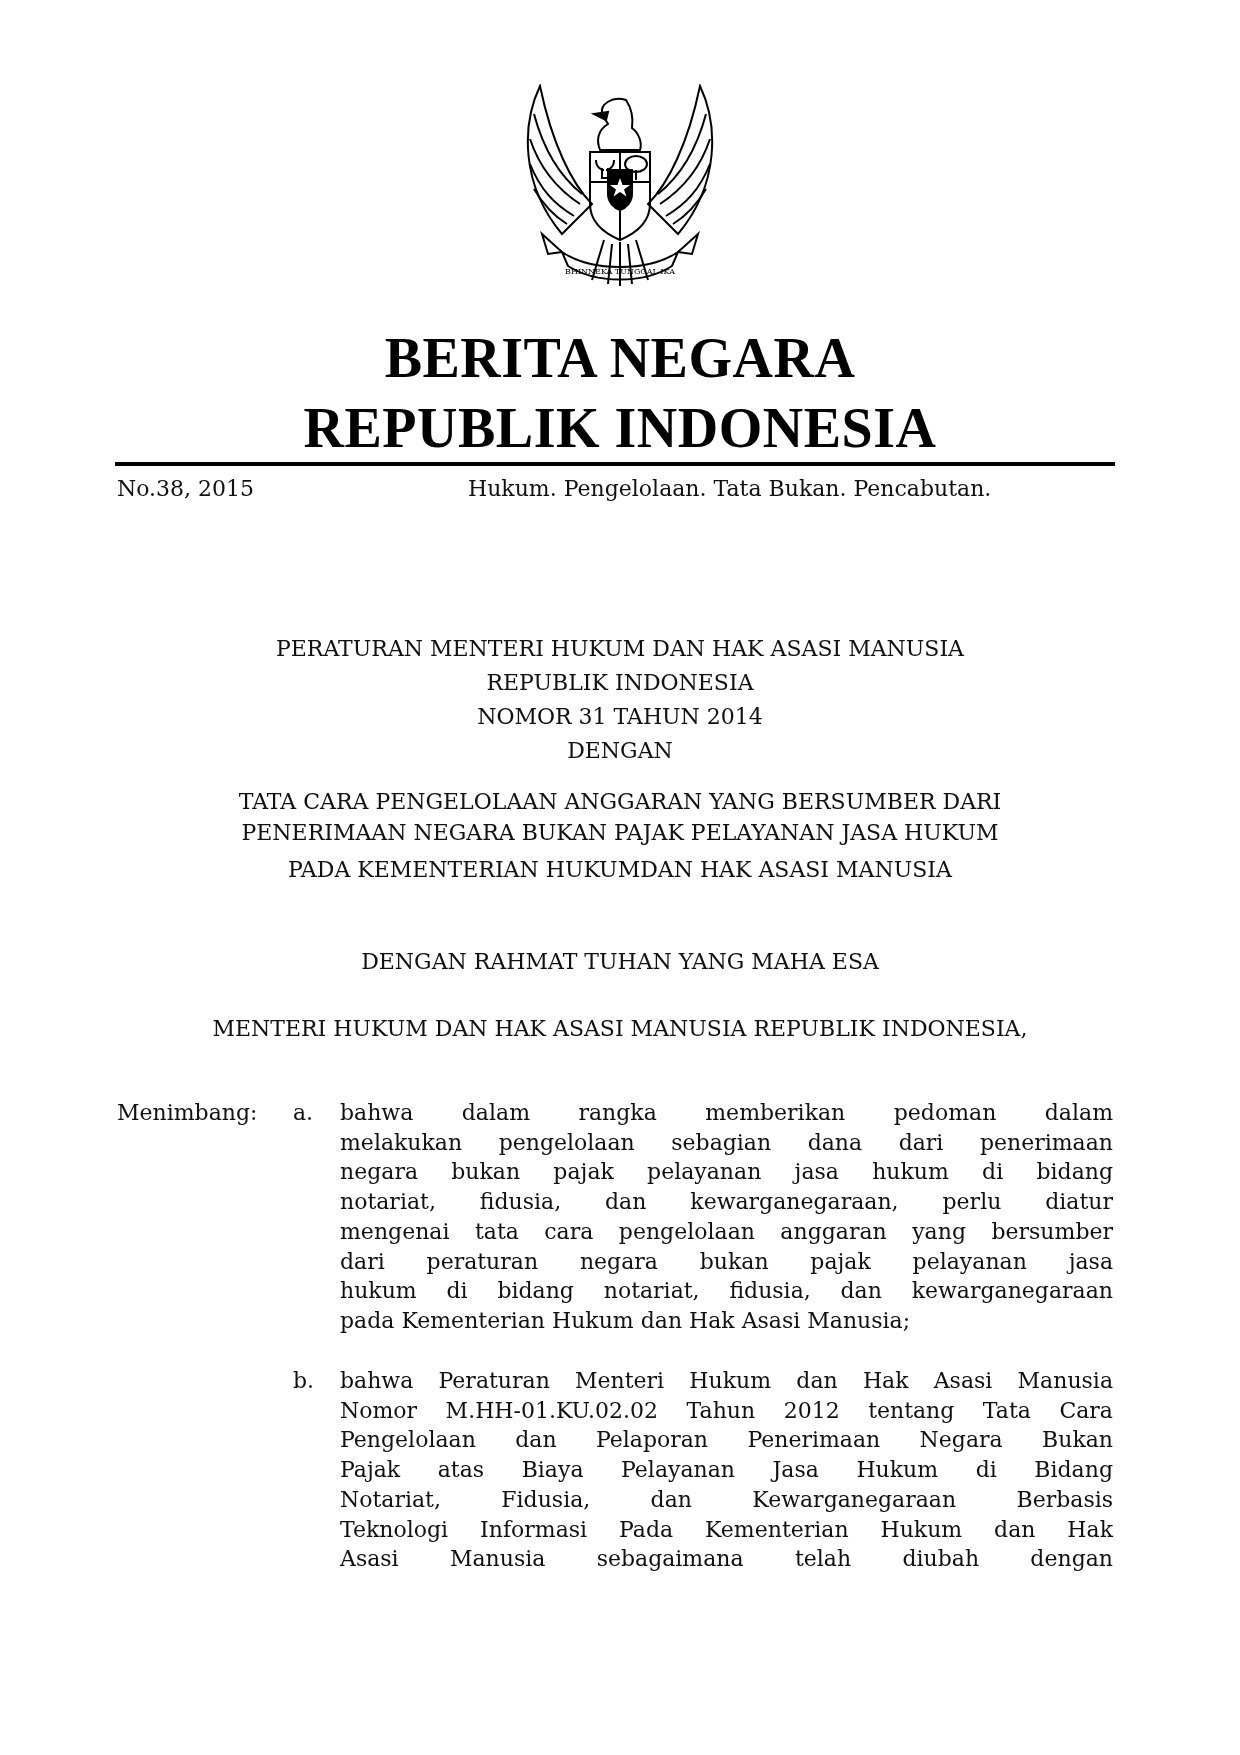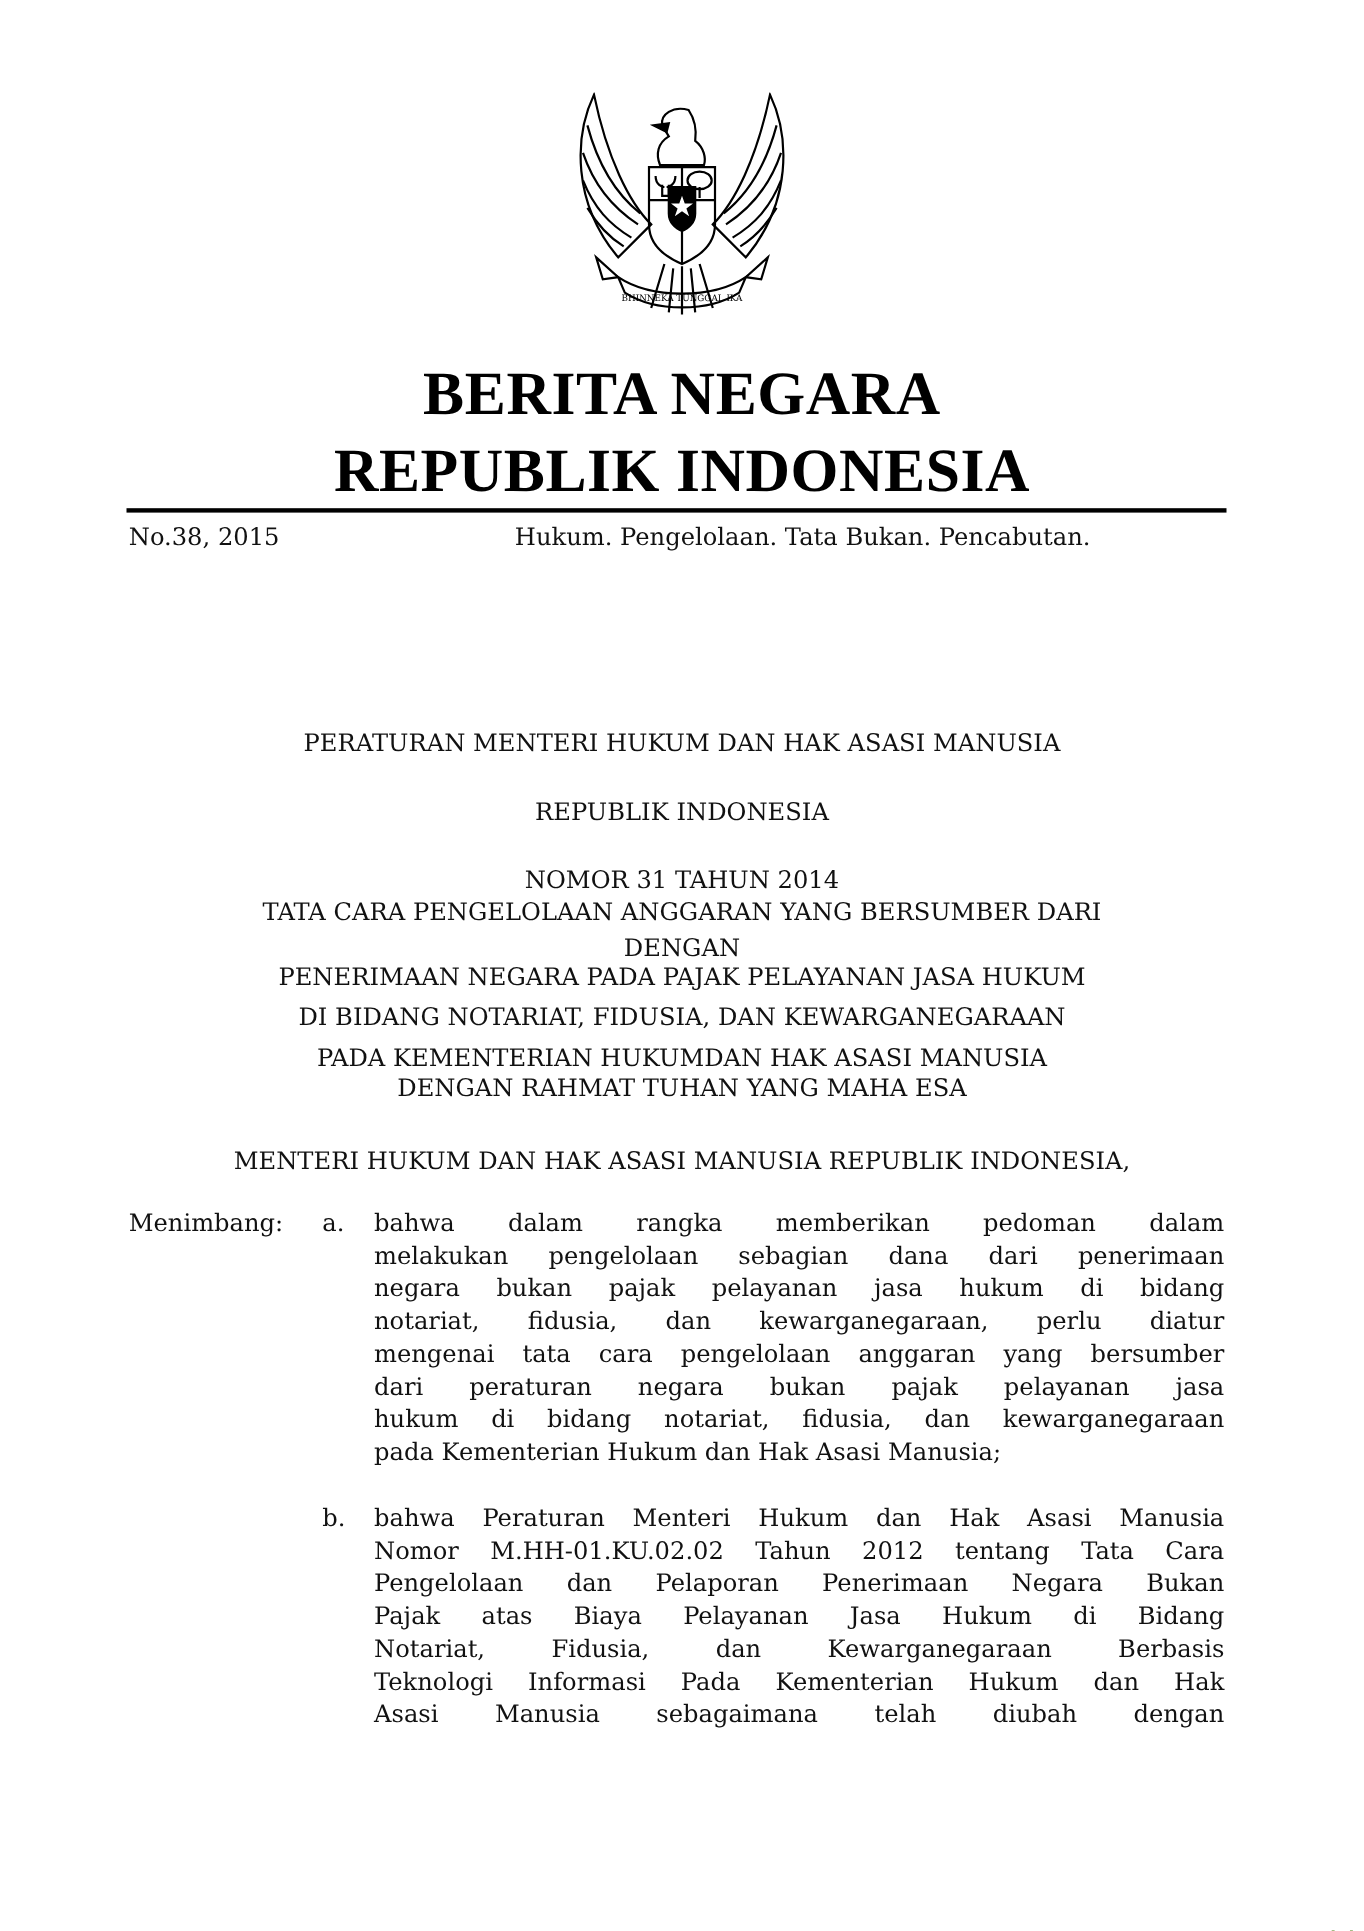--- a/index.html
+++ b/index.html
@@ -20,21 +20,21 @@
       position: absolute; left: 117px; top: 474px; font-size: 22px; line-height: 30px;
     }
     .meta-subj {
       position: absolute; left: 468px; top: 474px; width: 645px; font-size: 22px; line-height: 30px;
       text-align: justify; text-align-last: left;
     }
     .meta-subj .j { display: block; text-align: justify; text-align-last: justify; }
     .center-block {
       position: absolute; left: 0; width: 1240px; text-align: center; font-size: 22px;
     }
-    .center-block div { height: 34px; line-height: 34px; white-space: nowrap; margin-top: 28px; }
+    .center-block div { height: 34px; line-height: 34px; white-space: nowrap; }
     .hdr { top: 632px; }
     .sub { top: 786px; }
     .sub div { height: 31px; line-height: 31px; }
     .sub div.gap { margin-top: 6px; }
     .rahmat { top: 945px; }
     .menteri { top: 1012px; }
     .menimbang-label {
       position: absolute; left: 117px; top: 1098px; font-size: 22px; line-height: 30px;
     }
     .item-letter { position: absolute; font-size: 22px; line-height: 30px; }
@@ -102,22 +102,21 @@
 
 <div class="center-block hdr">
   <div>PERATURAN MENTERI HUKUM DAN HAK ASASI MANUSIA</div>
   <div>REPUBLIK INDONESIA</div>
   <div>NOMOR 31 TAHUN 2014</div>
   <div>DENGAN</div>
 </div>
 
 <div class="center-block sub">
   <div>TATA CARA PENGELOLAAN ANGGARAN YANG BERSUMBER DARI</div>
-  <div>PENERIMAAN NEGARA PADA PAJAK PELAYANAN JASA HUKUM</div>
-  <div class="gap">DI BIDANG NOTARIAT, FIDUSIA, DAN KEWARGANEGARAAN</div>
+  <div>PENERIMAAN NEGARA BUKAN PAJAK PELAYANAN JASA HUKUM</div>
   <div class="gap">PADA KEMENTERIAN HUKUMDAN HAK ASASI MANUSIA</div>
 </div>
 
 <div class="center-block rahmat">
   <div>DENGAN RAHMAT TUHAN YANG MAHA ESA</div>
 </div>
 
 <div class="center-block menteri">
   <div>MENTERI HUKUM DAN HAK ASASI MANUSIA REPUBLIK INDONESIA,</div>
 </div>

